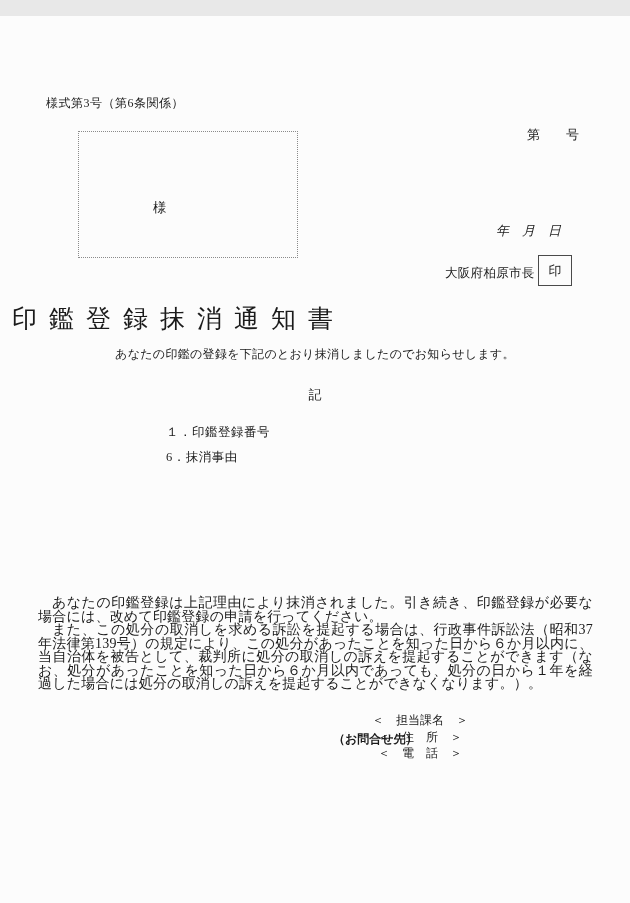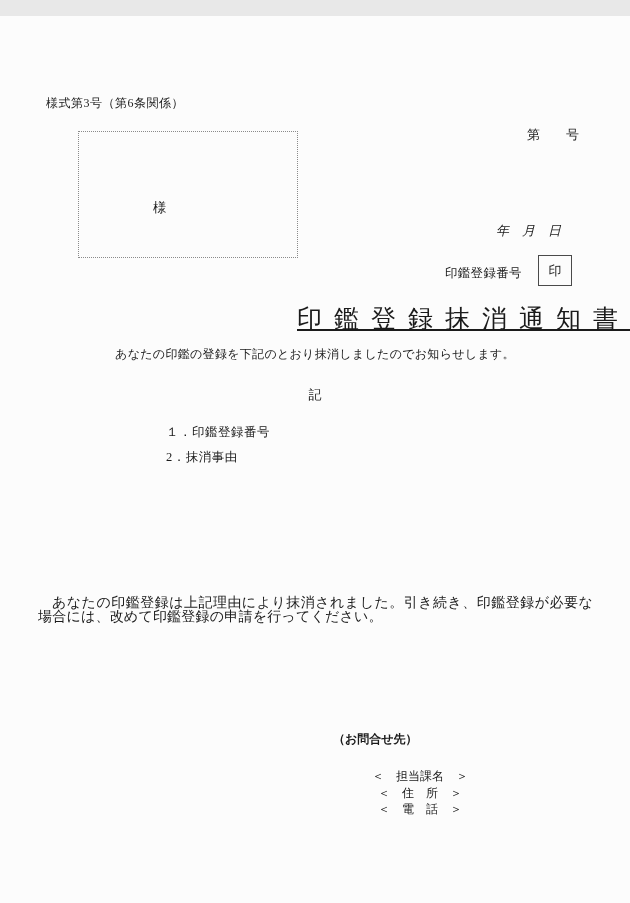--- a/index.html
+++ b/index.html
@@ -56,24 +56,23 @@
     box-sizing: border-box;
     font-size: 13px;
     text-align: center;
     line-height: 29px;
   }
   .title {
     left: 0; right: 0; top: 286px;
     margin: 0;
     font-size: 25px;
     font-weight: normal;
-    text-align: right;
+    text-align: left;
     letter-spacing: 12px;
     padding-left: 12px; 
-    text-decoration: underline;
   }
   .subtitle {
     left: 0; right: 0; top: 330px;
     margin: 0;
     font-size: 12px;
     text-align: center;
     letter-spacing: 0.3px;
   }
   .record-marker {
     left: 0; right: 0; top: 370px;
@@ -101,21 +100,21 @@
     margin: 0;
     text-indent: 1em;
     letter-spacing: 0.2px;
   }
   .contact-heading {
     left: 333px; top: 715px;
     font-size: 12px;
     font-weight: bold;
   }
   .contact-lines {
-    left: 354px; top: 752px;
+    left: 354px; top: 696px;
     width: 132px;
     font-size: 12px;
     text-align: center;
     line-height: 16.6px;
   }
 </style>
 </head>
 <body>
 
 <div class="page">
@@ -123,37 +122,38 @@
   <div class="abs form-number">様式第3号（第6条関係）</div>
 
   <div class="abs doc-number">第　　号</div>
 
   <div class="abs address-box">
     <span class="recipient-suffix">様</span>
   </div>
 
   <div class="abs date-line">年　月　日</div>
 
-  <div class="abs issuer">印鑑登録番号</div>
+  <div class="abs issuer">大阪府柏原市長</div>
 
   <div class="abs seal-box">印</div>
 
   <h1 class="abs title">印鑑登録抹消通知書</h1>
 
   <p class="abs subtitle">あなたの印鑑の登録を下記のとおり抹消しましたのでお知らせします。</p>
 
   <div class="abs record-marker">記</div>
 
   <ul class="abs item-list">
     <li>１．印鑑登録番号</li>
-    <li>2．抹消事由</li>
+    <li>6．抹消事由</li>
   </ul>
 
   <div class="abs body-text">
     <p>あなたの印鑑登録は上記理由により抹消されました。引き続き、印鑑登録が必要な場合には、改めて印鑑登録の申請を行ってください。</p>
+    <p>また、この処分の取消しを求める訴訟を提起する場合は、行政事件訴訟法（昭和37年法律第139号）の規定により、この処分があったことを知った日から６か月以内に、当自治体を被告として、裁判所に処分の取消しの訴えを提起することができます（なお、処分があったことを知った日から６か月以内であっても、処分の日から１年を経過した場合には処分の取消しの訴えを提起することができなくなります。）。</p>
   </div>
 
   <div class="abs contact-heading">（お問合せ先）</div>
 
   <div class="abs contact-lines">
     <div>＜　担当課名　＞</div>
     <div>＜　住　所　＞</div>
     <div>＜　電　話　＞</div>
   </div>
 

